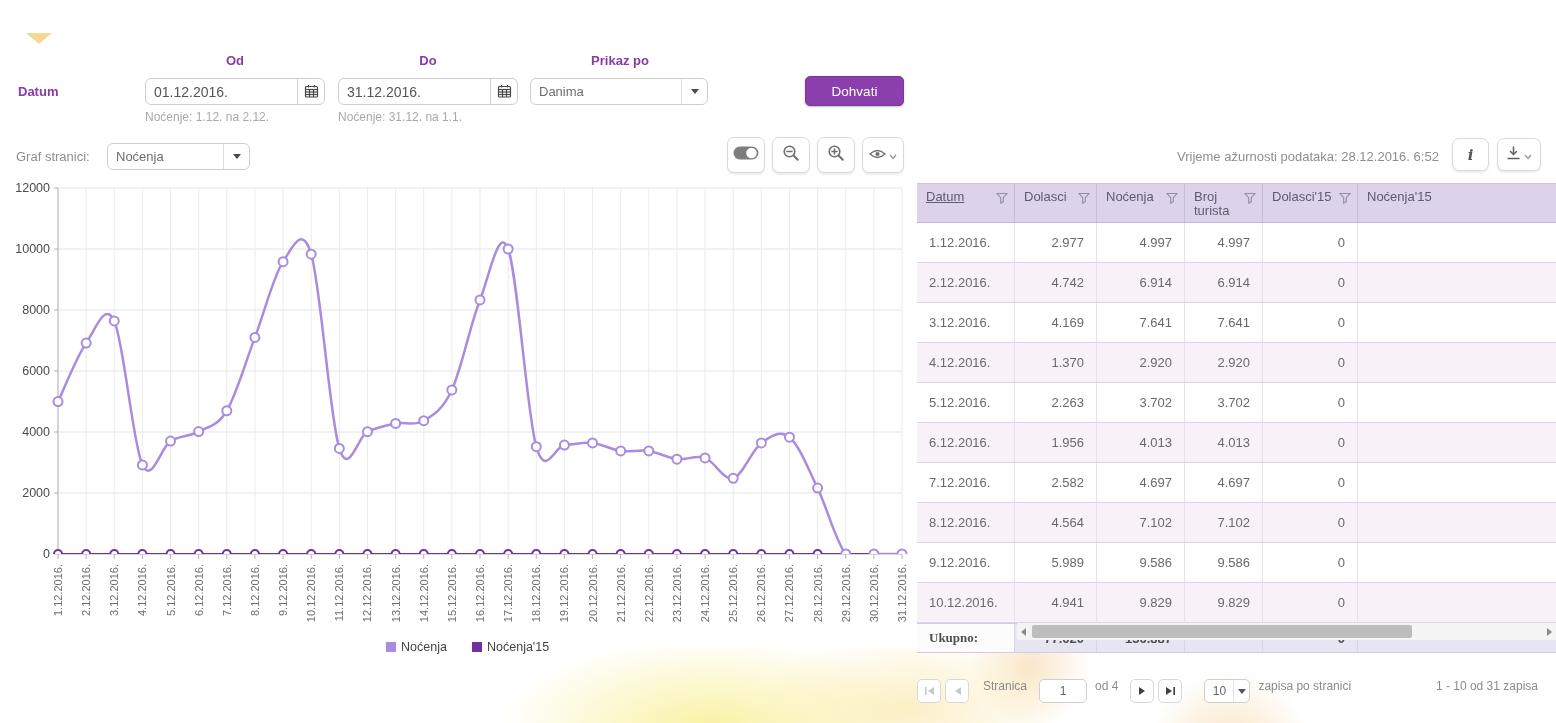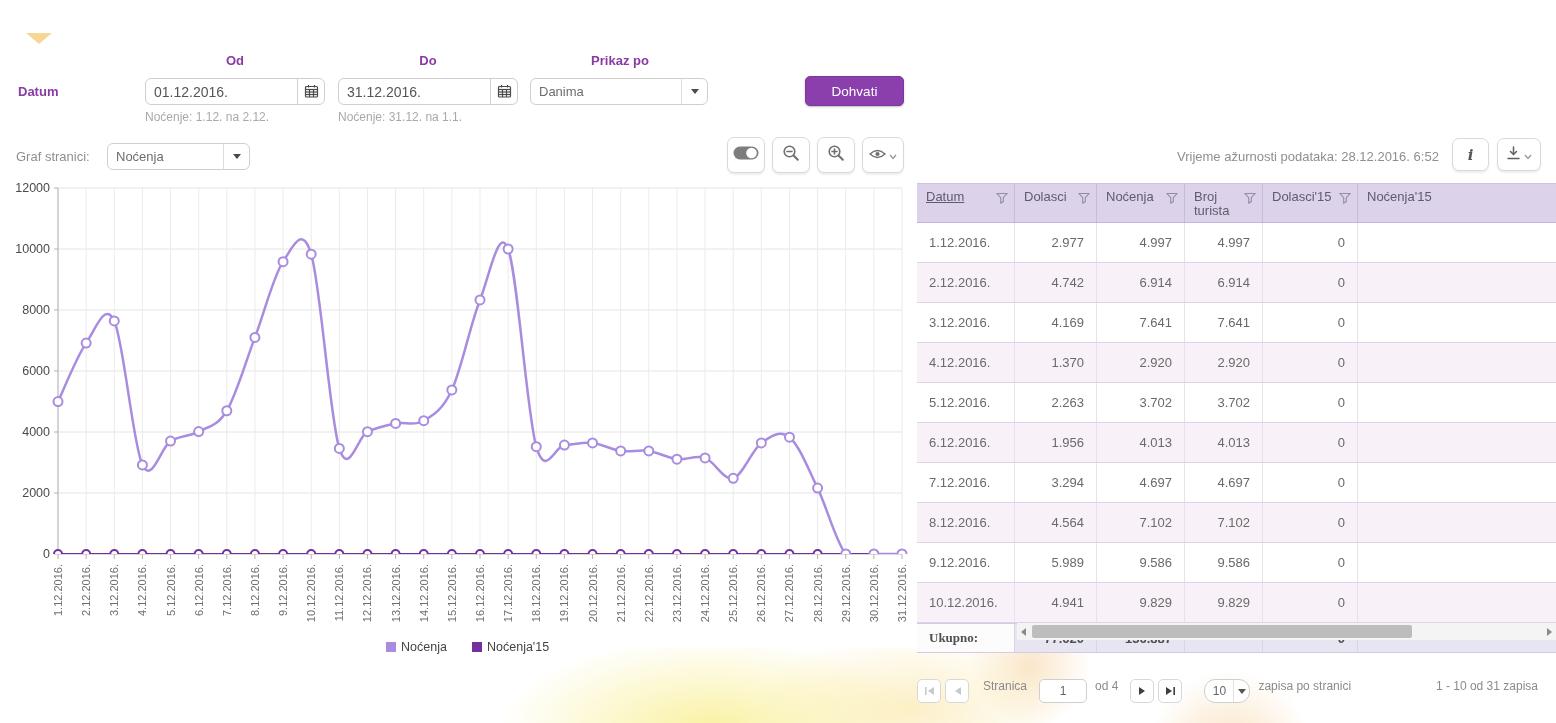--- a/index.html
+++ b/index.html
@@ -76,21 +76,21 @@
              border-right:1px solid #d9d4e8; padding:0 12px; background:#e6e5f1; }
   .g-tcell.first { background:#fcfcfc;font-family:Liberation Serif, serif; }
   .g-tcell.num { justify-content:flex-end; }
 
   
   .pager { position:absolute; left:917px; top:679px; right:0; height:26px; display:flex; align-items:flex-start; font-size:12px; color:#8b8b8b; }
   .pg-btn { width:24px; height:24px; background:#fff; border:1px solid #d8d8d8; border-radius:5px;
             display:flex; align-items:center; justify-content:center; margin-right:4px; cursor:pointer; }
   .pg-input { width:48px; height:24px; border:1px solid #cfcfcf; border-radius:5px; text-align:center;
               font-size:12px; color:#666; margin:0 8px; outline:none; font-family:"Liberation Sans", sans-serif; }
-  .pg-select { height:24px; width:46px; border:1px solid #cfcfcf; border-radius:11px; display:flex; align-items:center;
+  .pg-select { height:24px; width:46px; border:1px solid #cfcfcf; border-radius:5px; display:flex; align-items:center;
                margin:0 8px 0 18px; background:#fff; cursor:pointer; }
   .pg-select .val { flex:1; text-align:center; color:#666; }
   .pg-select .arr { width:16px; height:100%; border-left:1px solid #e2e2e2; display:flex; align-items:center; justify-content:center; }
   .pg-range { position:absolute; right:18px; color:#8b8b8b; }
 
   svg text { font-family:"Liberation Sans", sans-serif; }
 </style>
 </head>
 <body>
 
@@ -496,21 +496,21 @@
         <div class="g-row alt">
           <div class="g-cell" style="width: 98px; flex: 0 0 98px;">6.12.2016.</div>
           <div class="g-cell num" style="width: 82px; flex: 0 0 82px;">1.956</div>
           <div class="g-cell num" style="width: 88px; flex: 0 0 88px;">4.013</div>
           <div class="g-cell num" style="width: 78px; flex: 0 0 78px;">4.013</div>
           <div class="g-cell num" style="width: 95px; flex: 0 0 95px;">0</div>
           <div class="g-cell num" style="width: 240px; flex: 0 0 240px;"></div>
         </div>
         <div class="g-row">
           <div class="g-cell" style="width: 98px; flex: 0 0 98px;">7.12.2016.</div>
-          <div class="g-cell num" style="width: 82px; flex: 0 0 82px;">3.294</div>
+          <div class="g-cell num" style="width: 82px; flex: 0 0 82px;">2.582</div>
           <div class="g-cell num" style="width: 88px; flex: 0 0 88px;">4.697</div>
           <div class="g-cell num" style="width: 78px; flex: 0 0 78px;">4.697</div>
           <div class="g-cell num" style="width: 95px; flex: 0 0 95px;">0</div>
           <div class="g-cell num" style="width: 240px; flex: 0 0 240px;"></div>
         </div>
         <div class="g-row alt">
           <div class="g-cell" style="width: 98px; flex: 0 0 98px;">8.12.2016.</div>
           <div class="g-cell num" style="width: 82px; flex: 0 0 82px;">4.564</div>
           <div class="g-cell num" style="width: 88px; flex: 0 0 88px;">7.102</div>
           <div class="g-cell num" style="width: 78px; flex: 0 0 78px;">7.102</div>

